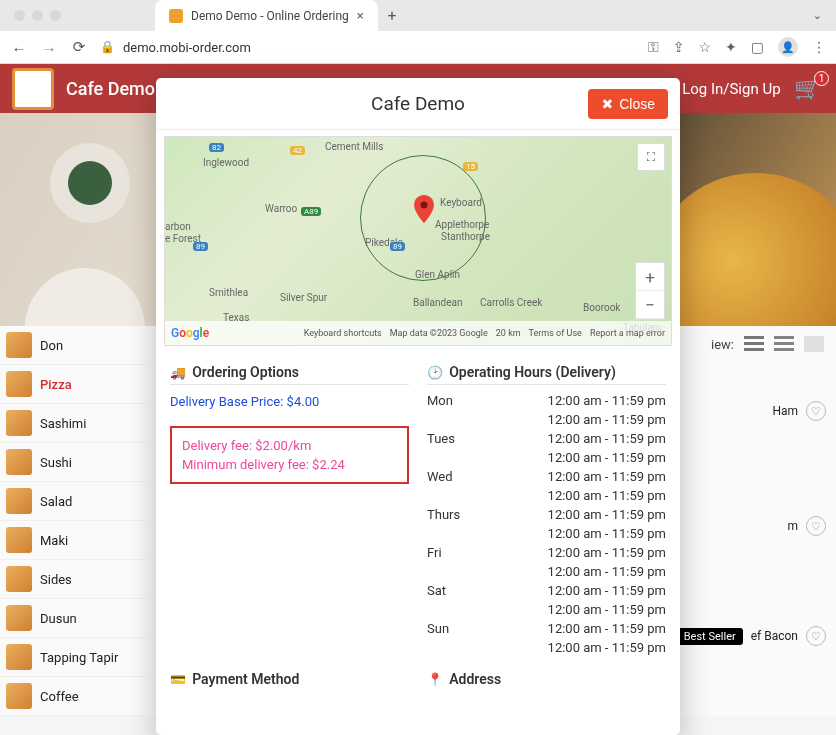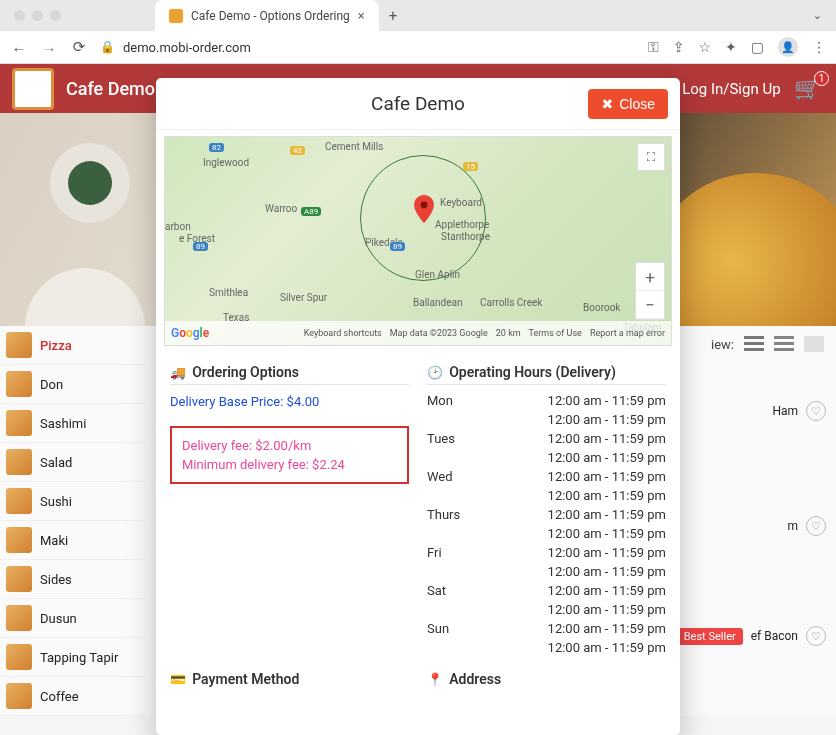--- a/index.html
+++ b/index.html
@@ -49,21 +49,21 @@
 .cat-thumb { width: 26px; height: 26px; background: linear-gradient(135deg,#e8b060,#d08030); border-radius:3px; }
 
 
 .main-bg { flex:1; background:#fafafa; padding: 10px 12px; position:relative; }
 .view-row { display:flex; justify-content:flex-end; align-items:center; gap:10px; font-size:13px; color:#444; }
 .view-icon { width:20px; height:16px; display:inline-block; }
 .view-icon.list { background: repeating-linear-gradient(#777,#777 3px, transparent 3px, transparent 6px); }
 .view-icon.grid { background: #e0e0e0; }
 .item-peek { position:absolute; right: 10px; display:flex; align-items:center; gap:8px; font-size:12px; color:#222; }
 .fav-circle { width:20px; height:20px; border-radius:50%; border:1px solid #bbb; display:flex; align-items:center; justify-content:center; color:#888; font-size:11px; }
-.best-seller { background:#ef4444; color:#fff; padding:2px 7px; border-radius:3px; font-size:11px; }
+.best-seller { background:#000000; color:#fff; padding:2px 7px; border-radius:3px; font-size:11px; }
 
 
 .modal-backdrop { position:absolute; left:0; right:0; top: 68px; bottom:0; display:flex; justify-content:center; padding-top: 10px; pointer-events:none; }
 .modal { width: 524px; background:#fff; border-radius:5px; box-shadow: 0 8px 30px rgba(0,0,0,0.25); pointer-events:auto; overflow:hidden; }
 .modal-header { display:flex; align-items:center; justify-content:center; position:relative; padding: 14px; border-bottom:1px solid #eee; }
 .modal-title { font-size: 19px; color:#333; }
 .close-btn { position:absolute; right:12px; background:#ee4d2d; color:#fff; border:none; padding: 7px 13px; border-radius:4px; font-size:14px; display:flex; align-items:center; gap:6px; cursor:pointer; }
 
 
 .map { margin: 6px 8px; height: 210px; background: linear-gradient(135deg, #cfe8bd 0%, #e3edd2 30%, #d4e6c0 60%, #c8e0b4 100%); position:relative; border:1px solid #ddd; font-size:9px; color:#555; }
@@ -103,21 +103,21 @@
 <div class="chrome-top">
   <div style="display:flex; align-items:flex-end;">
     <div class="window-controls">
       <div class="dot"></div>
       <div class="dot"></div>
       <div class="dot"></div>
     </div>
     <div class="tabs-row" style="flex:1;">
       <div class="tab">
         <span class="favicon"></span>
-        <span>Cafe Demo - Options Ordering</span>
+        <span>Demo Demo - Online Ordering</span>
         <span class="tab-close">×</span>
       </div>
       <span class="new-tab">+</span>
       <span class="chevron-down">⌄</span>
     </div>
   </div>
   <div class="addr-bar">
     <span class="nav-btn enabled">←</span>
     <span class="nav-btn">→</span>
     <span class="nav-btn enabled">⟳</span>
@@ -150,39 +150,39 @@
 
 <div class="hero">
   <div class="hero-plant"></div>
   <div class="hero-plate"></div>
   <div class="hero-box"></div>
   <div class="hero-pizza"></div>
 </div>
 
 <div class="content-row">
   <div class="cats" id="cats">
+      <div class="cat">
+        <span class="cat-thumb"></span>
+        <span>Don</span>
+      </div>
       <div class="cat active">
         <span class="cat-thumb"></span>
         <span>Pizza</span>
       </div>
       <div class="cat">
         <span class="cat-thumb"></span>
-        <span>Don</span>
-      </div>
-      <div class="cat">
-        <span class="cat-thumb"></span>
         <span>Sashimi</span>
       </div>
       <div class="cat">
         <span class="cat-thumb"></span>
+        <span>Sushi</span>
+      </div>
+      <div class="cat">
+        <span class="cat-thumb"></span>
         <span>Salad</span>
-      </div>
-      <div class="cat">
-        <span class="cat-thumb"></span>
-        <span>Sushi</span>
       </div>
       <div class="cat">
         <span class="cat-thumb"></span>
         <span>Maki</span>
       </div>
       <div class="cat">
         <span class="cat-thumb"></span>
         <span>Sides</span>
       </div>
       <div class="cat">
@@ -244,21 +244,21 @@
       <div id="places">
           <span class="place" style="left: 38px; top: 20px;">Inglewood</span>
           <span class="place" style="left: 160px; top: 4px;">Cement Mills</span>
           <span class="place" style="left: 100px; top: 66px;">Warroo</span>
           <span class="place" style="left: 275px; top: 60px;">Keyboard</span>
           <span class="place" style="left: 270px; top: 82px;">Applethorpe</span>
           <span class="place" style="left: 276px; top: 94px;">Stanthorpe</span>
           <span class="place" style="left: 200px; top: 100px;">Pikedale</span>
           <span class="place" style="left: 250px; top: 132px;">Glen Aplin</span>
           <span class="place" style="left: 0px; top: 84px;">arbon</span>
-          <span class="place" style="left: 14px; top: 96px;">e Forest</span>
+          <span class="place" style="left: 0px; top: 96px;">e Forest</span>
           <span class="place" style="left: 44px; top: 150px;">Smithlea</span>
           <span class="place" style="left: 115px; top: 155px;">Silver Spur</span>
           <span class="place" style="left: 248px; top: 160px;">Ballandean</span>
           <span class="place" style="left: 315px; top: 160px;">Carrolls Creek</span>
           <span class="place" style="left: 375px; top: 165px; padding-left: 43px;">Boorook</span>
           <span class="place" style="left: 58px; top: 175px;">Texas</span>
           <span class="place" style="left: 458px; top: 185px;">Tabulam</span>
           <span class="place" style="left: 44px; top: 6px; background: rgb(59, 130, 196); color: rgb(255, 255, 255); padding: 0px 3px; border-radius: 3px; font-size: 8px;">82</span>
           <span class="place" style="left: 125px; top: 9px; background: rgb(232, 184, 56); color: rgb(255, 255, 255); padding: 0px 3px; border-radius: 3px; font-size: 8px;">42</span>
           <span class="place" style="left: 136px; top: 70px; background: rgb(45, 138, 62); color: rgb(255, 255, 255); padding: 0px 3px; border-radius: 3px; font-size: 8px;">A89</span>

